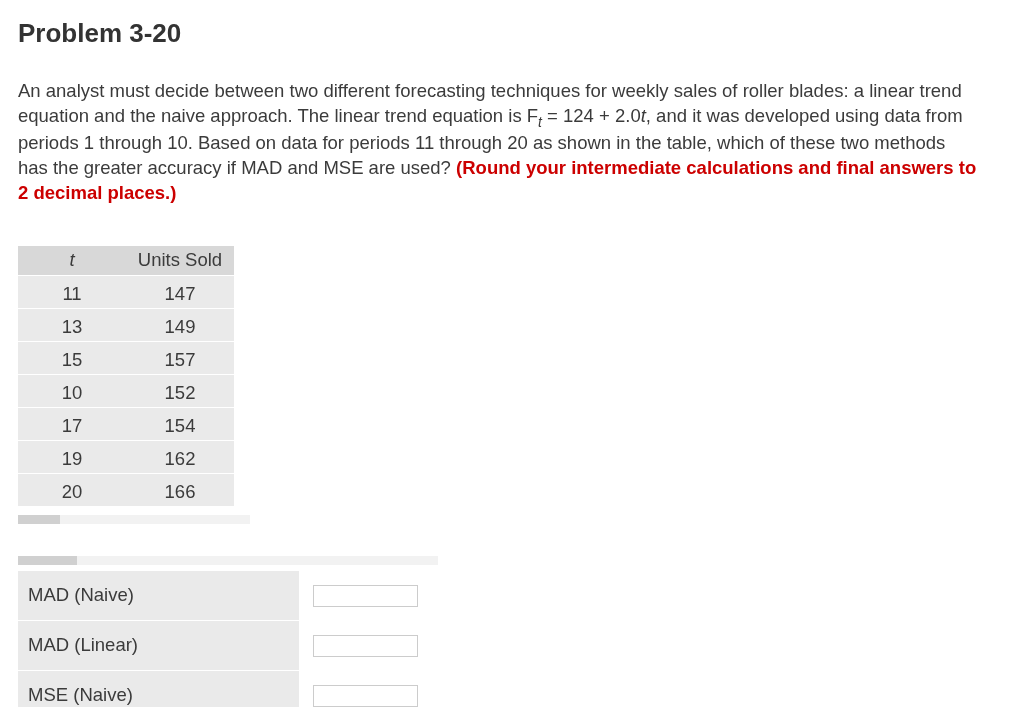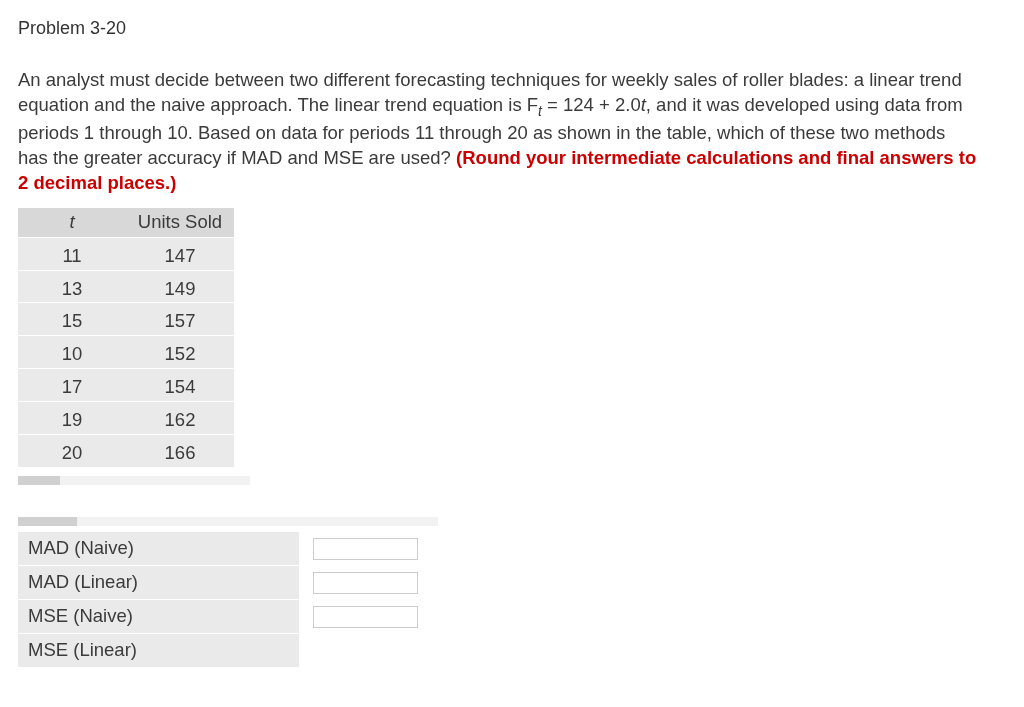--- a/index.html
+++ b/index.html
@@ -6,28 +6,28 @@
     font-family: Arial, Helvetica, sans-serif;
     font-size: 18.5px;
     color: #3b3b3b;
     margin: 0;
     padding: 16px 18px;
     width: 1024px;
     box-sizing: border-box;
     line-height: 1.35;
   }
   .title {
-    font-size: 18px;
-    font-weight: normal;
+    font-size: 26px;
+    font-weight: bold;
     color: #333;
     margin-bottom: 28px;
   }
   .problem-text {
     max-width: 960px;
-    margin-bottom: 12px;
+    margin-bottom: 40px;
   }
   .red-bold {
     color: #c00;
     font-weight: bold;
   }
   .data-table {
     border-collapse: collapse;
     margin-bottom: 8px;
   }
   .data-table th {
@@ -65,21 +65,21 @@
     margin-top: 32px;
     width: 420px;
   }
   .answer-table {
     border-collapse: collapse;
     width: 100%;
     margin-top: 6px;
   }
   .answer-table td.label {
     background: #eaeaea;
-    padding: 4px 10px;
+    padding: 12px 10px;
     border-bottom: 1px solid #fff;
     width: 275px;
   }
   .answer-table td.input-cell {
     padding: 2px 6px 2px 14px;
     width: 120px;
   }
   .answer-input {
     width: 105px;
     height: 22px;

